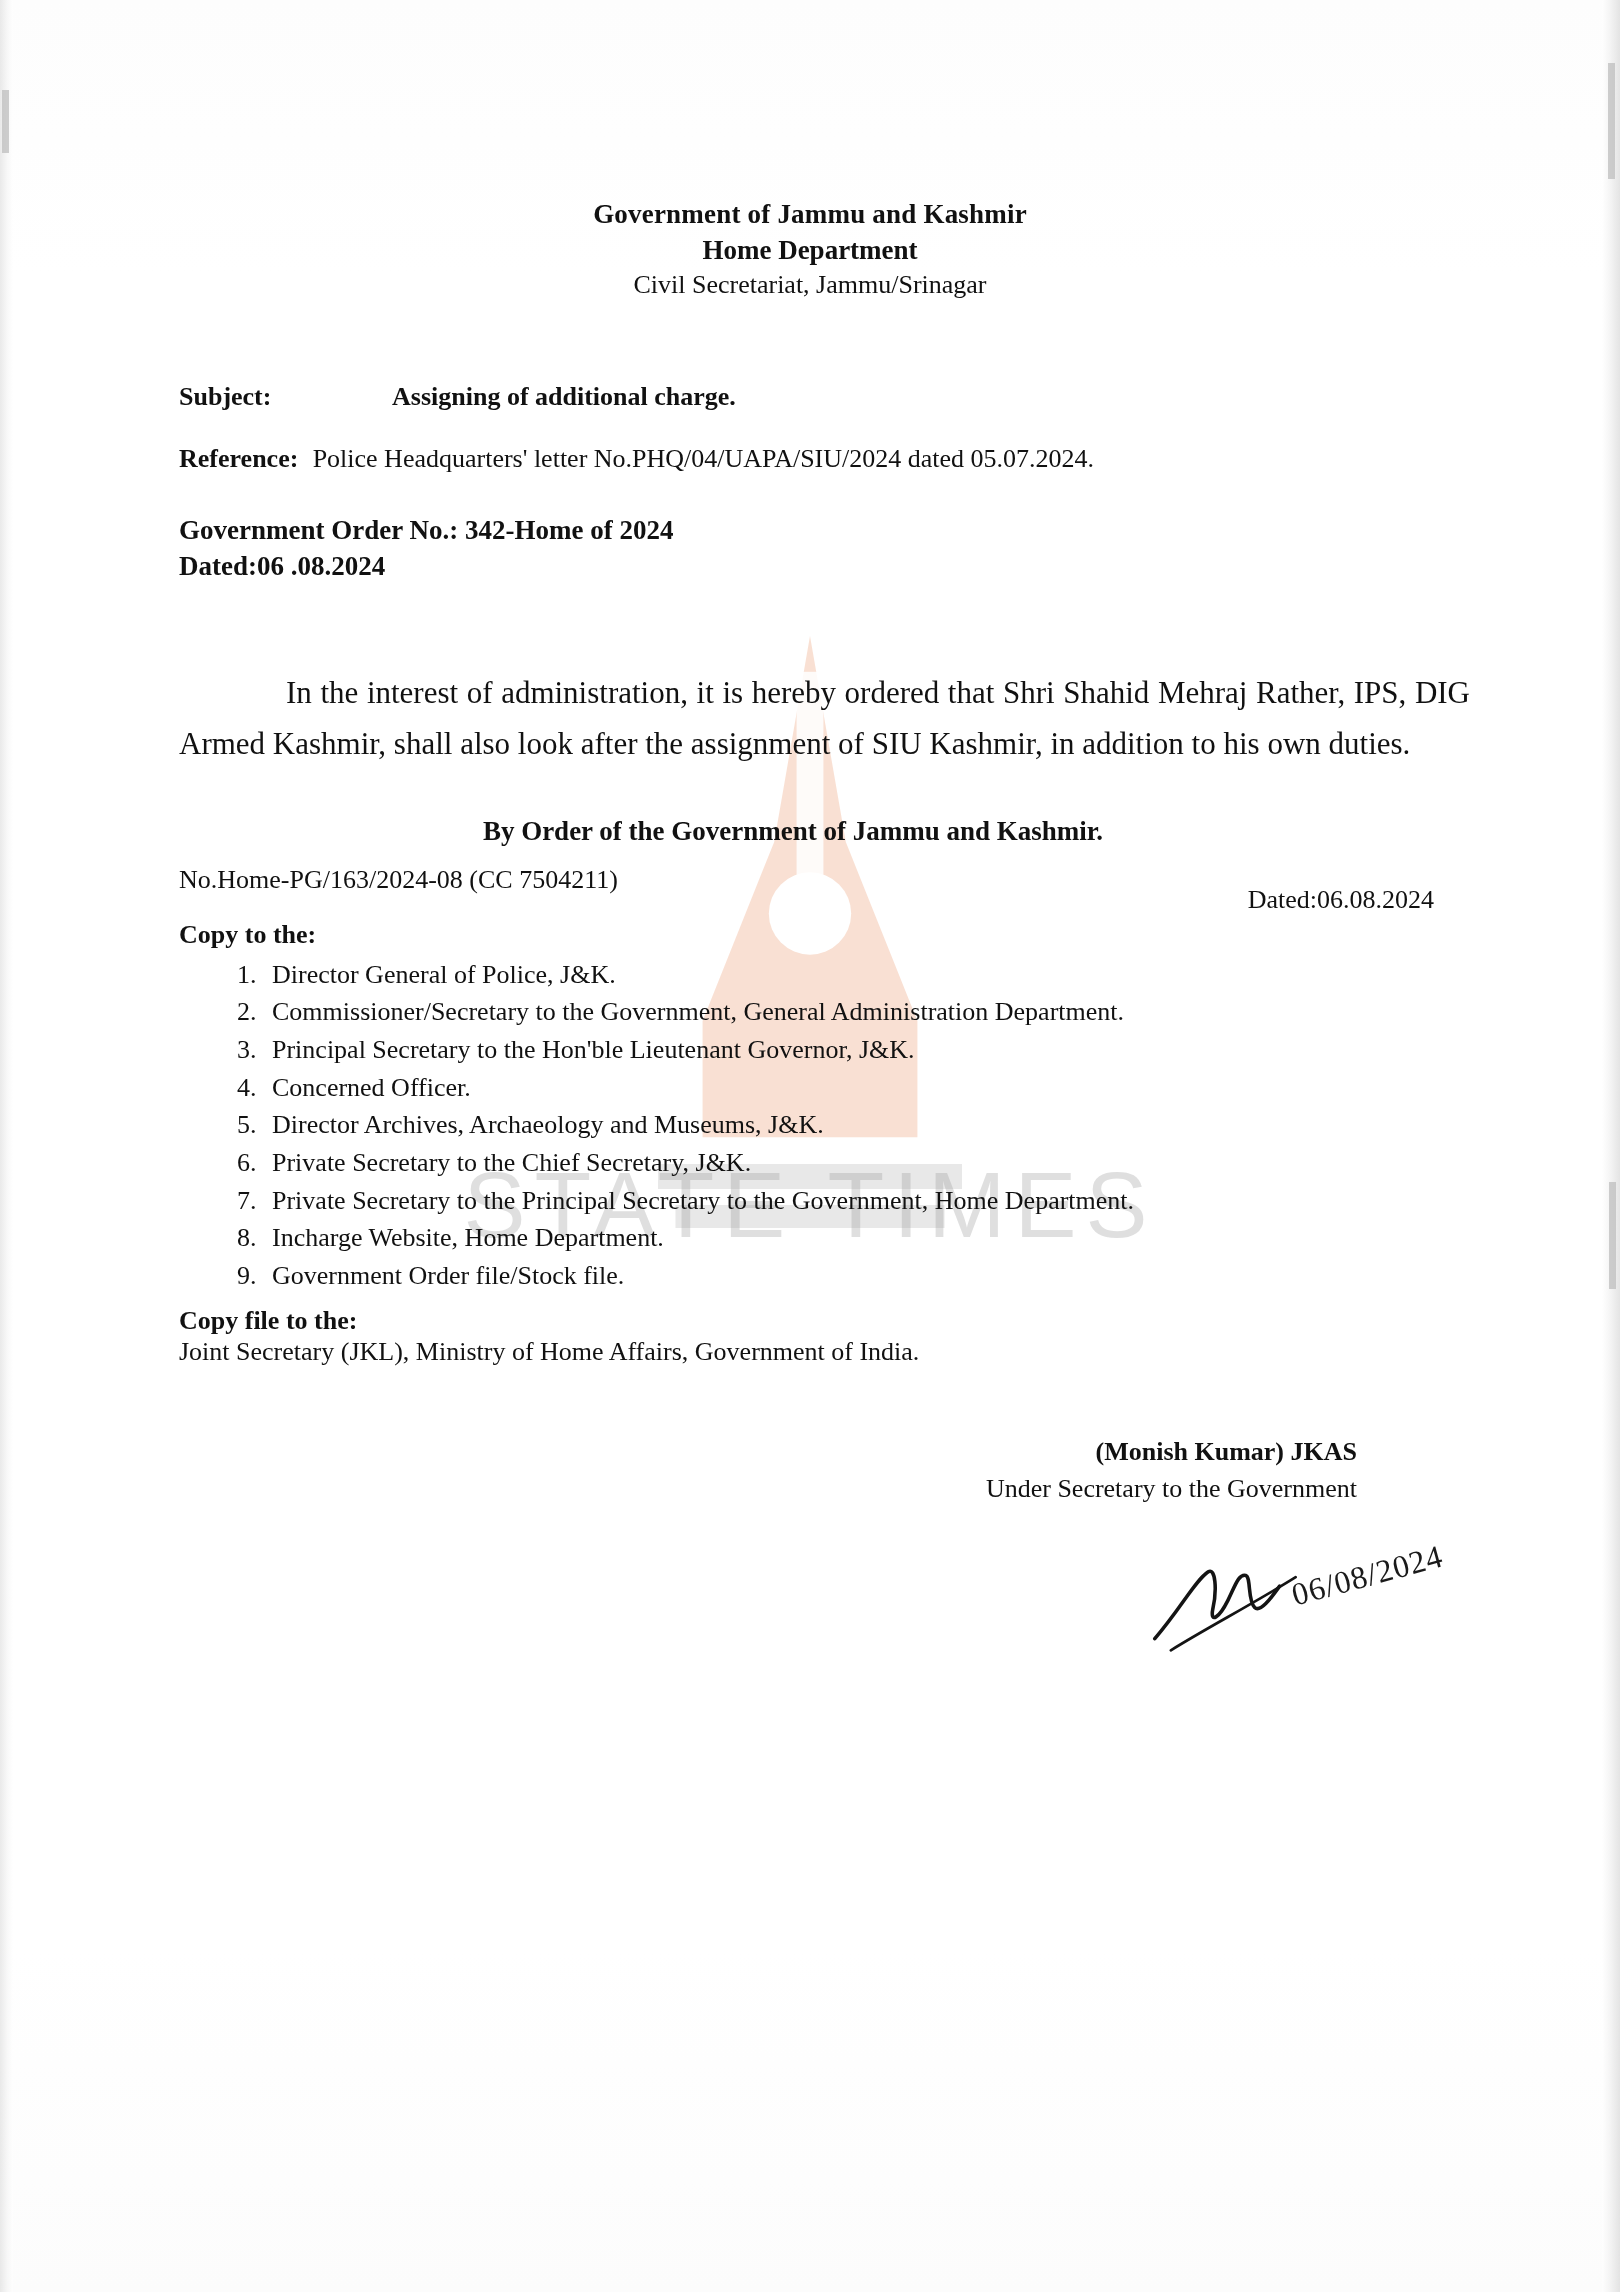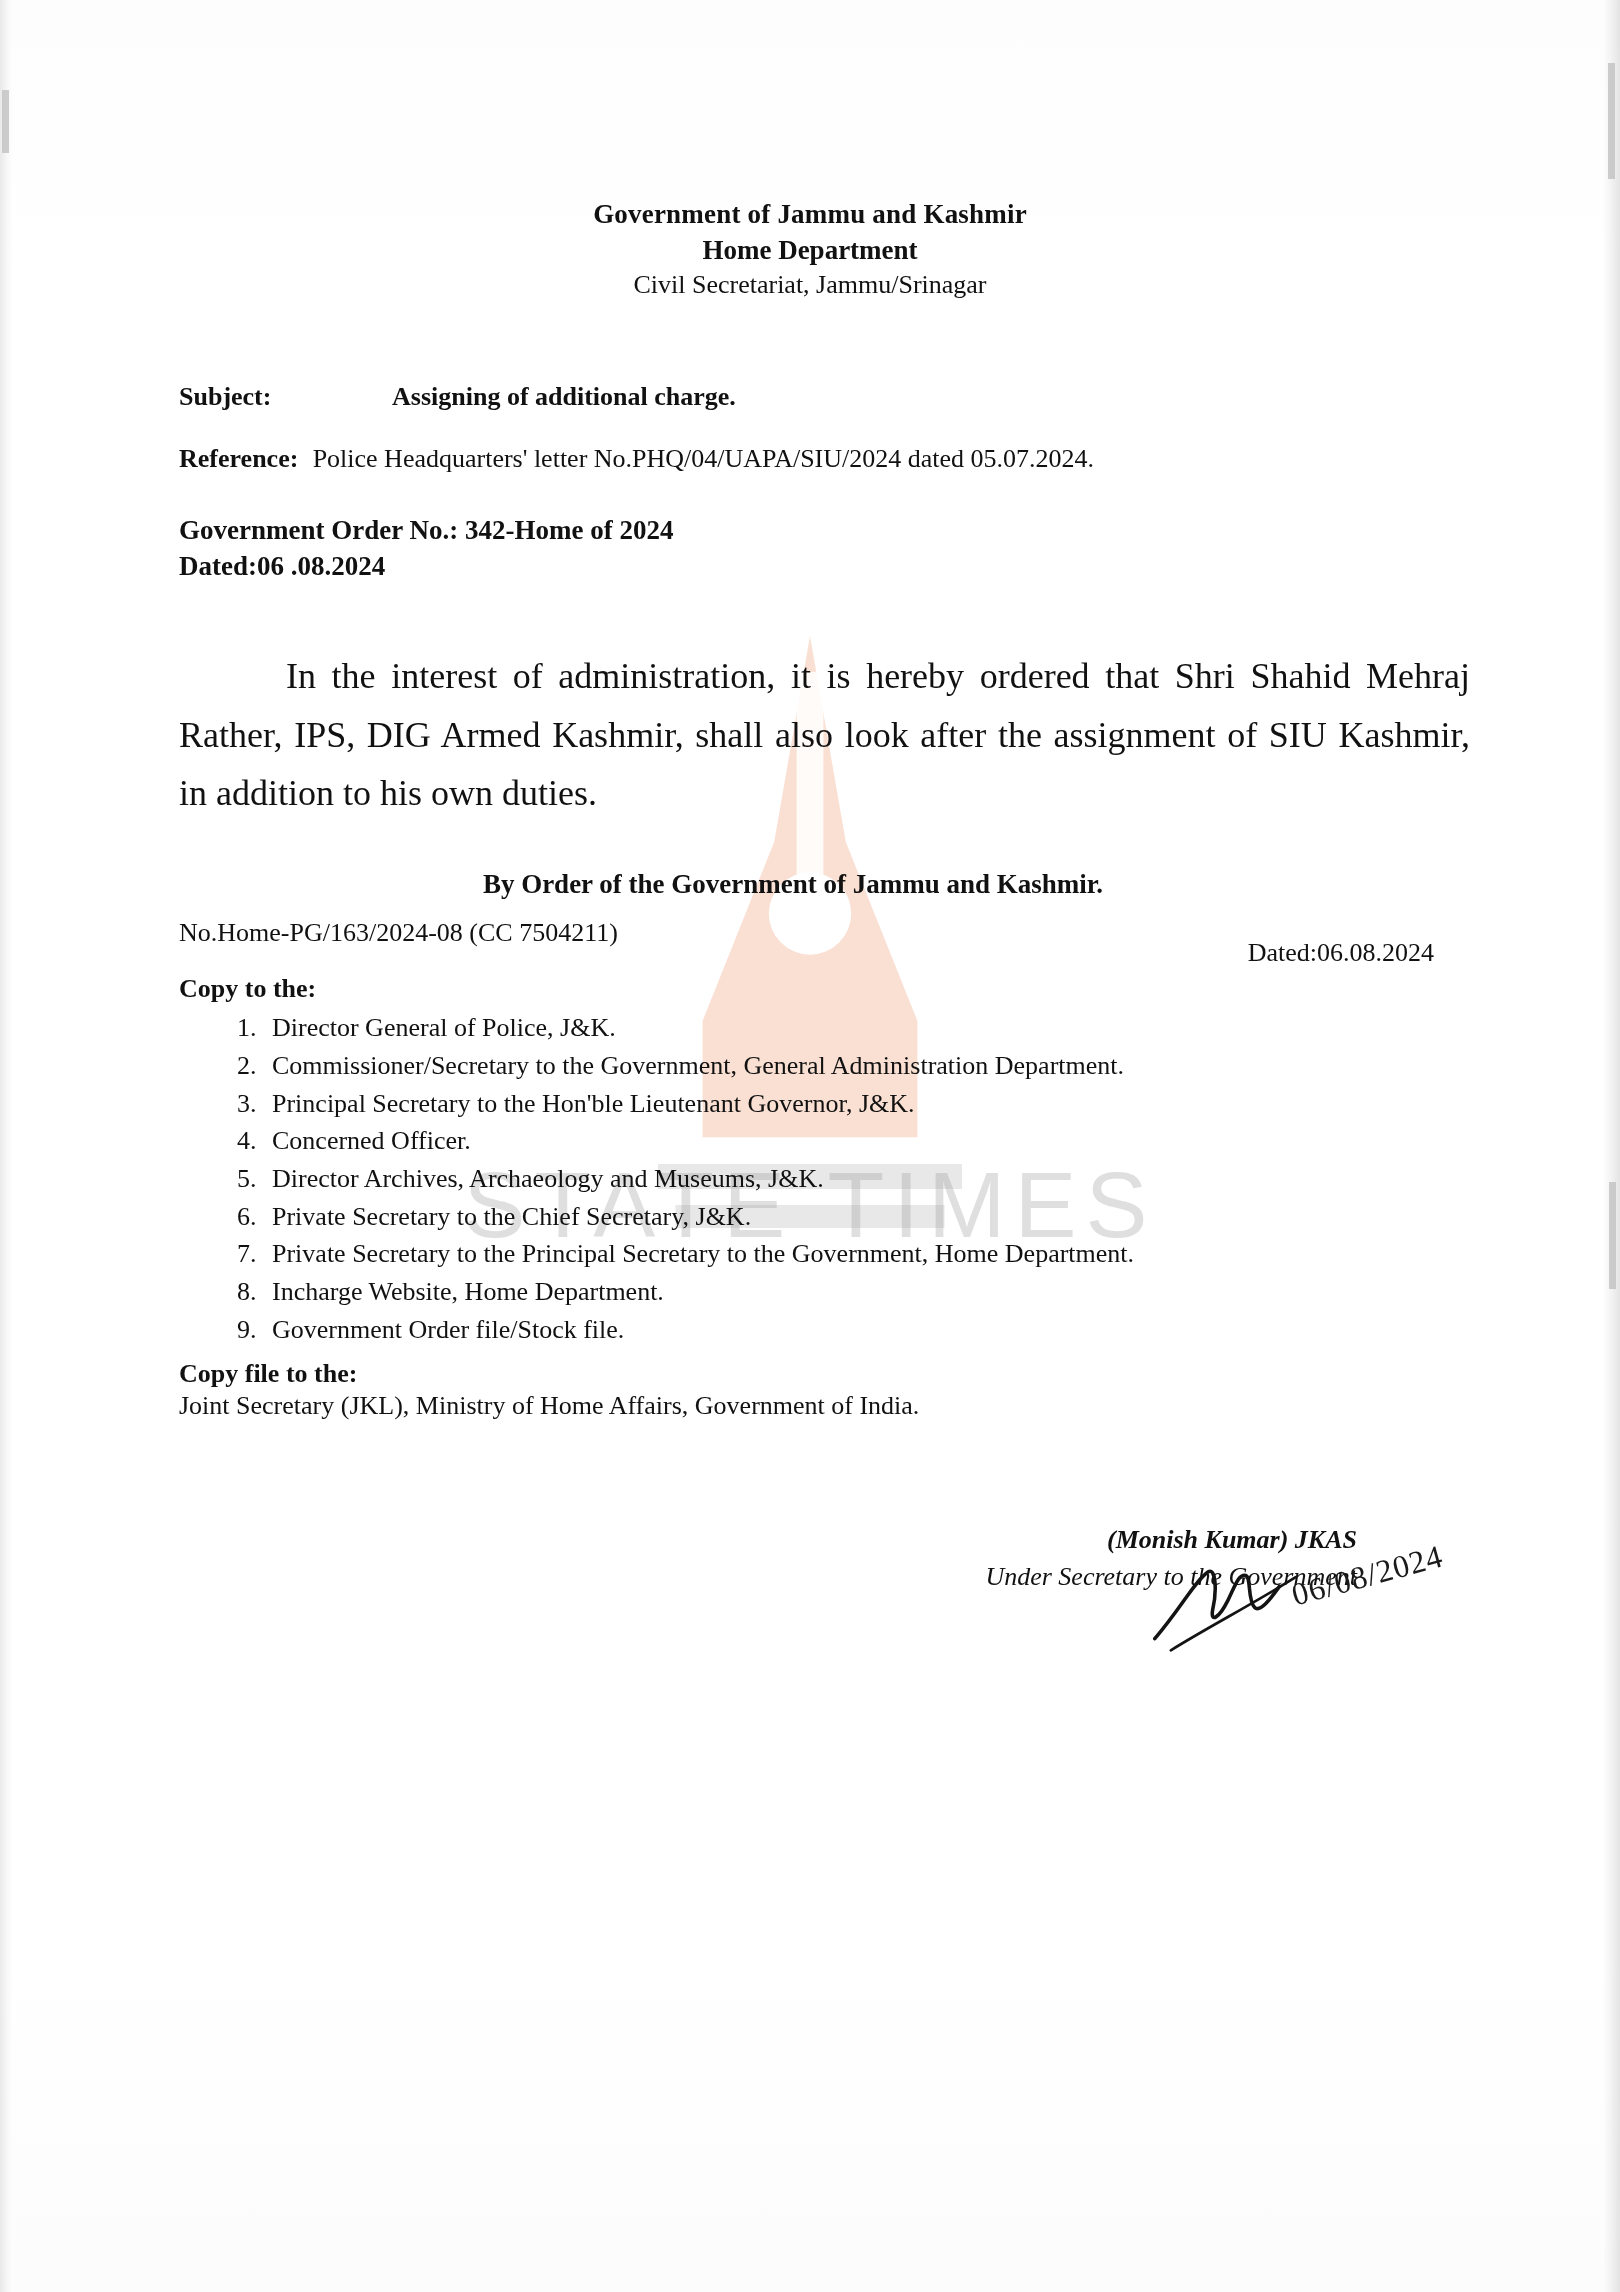--- a/index.html
+++ b/index.html
@@ -133,22 +133,22 @@
 
   .order-no {
     margin-top: 38px;
     font-weight: bold;
     font-size: 27px;
     line-height: 1.35;
     padding-right: 81px;
   }
 
   .body-para {
-    margin-top: 63px;
-    font-size: 36px;
+    margin-top: 84px;
+    font-size: 31px;
     line-height: 1.62;
     text-align: justify;
     text-justify: inter-word;
     text-indent: 107px;
     font-family: Liberation Serif, serif;
   }
 
   .by-order {
     margin-top: 47px;
     text-align: center;
@@ -202,26 +202,25 @@
     margin-top: 10.7px;
     font-weight: bold;
     font-size: 26px;
   }
   .copy-also-line {
     font-size: 26px;
     margin-top: 1.8px;
   }
 
   .bottom-sign {
-    margin-top: 101px;
+    margin-top: 67px;
     text-align: right;
     font-size: 26px;
     line-height: 1.42;
     padding-right: 113px;
-    font-style: italic;
   }
   .bottom-sign .name { font-weight: bold; }
   .bottom-sign .desig { font-weight: normal; }
 
   .signature-mark {
     position: absolute;
     right: 179px;
     top: 1554px;
     width: 296px;
     height: 107px;

